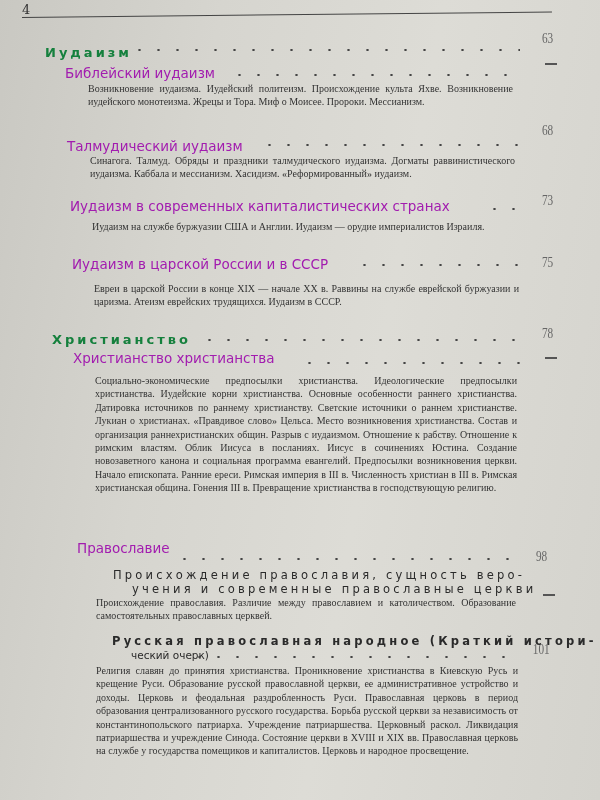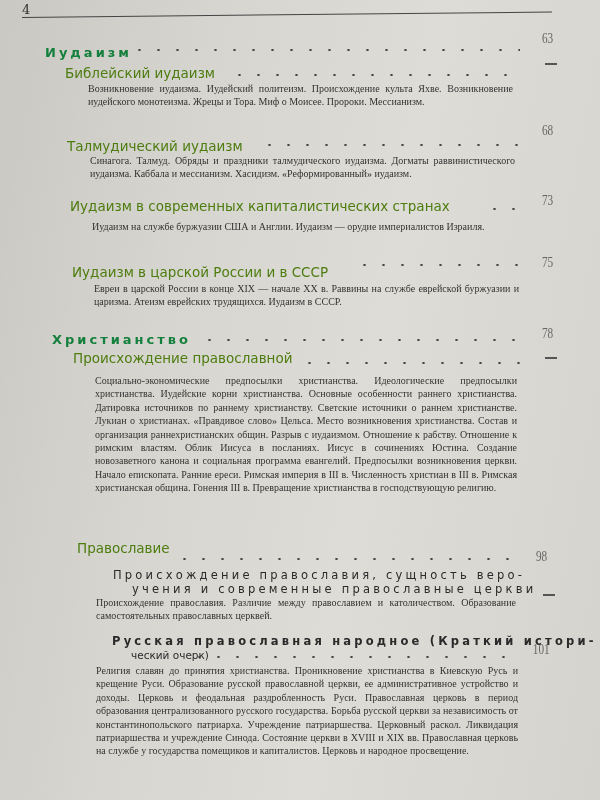--- a/index.html
+++ b/index.html
@@ -18,21 +18,21 @@
     position: absolute; left: 22px; top: 17px; width: 530px; height: 1px;
     background: #444; transform: rotate(-0.6deg); transform-origin: left;
   }
   .toc { position: absolute; left: 0; top: 0; width: 600px; }
   .entry { position: absolute; white-space: nowrap; }
   .sec-title {
     font-family: "DejaVu Sans", sans-serif; font-weight: bold;
     font-size: 13px; letter-spacing: 3px; color: #15803d;
   }
   .sub-title {
-    font-family: "DejaVu Sans", sans-serif; font-size: 13.5px; color: #4d7c0f;
+    font-family: "DejaVu Sans", sans-serif; font-size: 13.5px; color: #a21caf;
   }
   .spaced-title {
     font-family: "DejaVu Sans", sans-serif; font-size: 11.5px; letter-spacing: 3.2px;
     color: #2a2a2a; line-height: 14px; margin-left: 36px;
   }
   .desc {
     position: absolute; font-family: Liberation Serif, serif;
     font-size: 10px; line-height: 13.4px; color: #333; text-align: justify;
   }
   .dots {
@@ -68,30 +68,30 @@
   <div class="entry sub-title" style="left:67px; top:138px;text-align:right;">Талмудический иудаизм</div>
   <div class="dots" style="left:260px; top:140px; width:260px;"></div>
   <div class="pnum" style="left:540px; top:122px;">68</div>
   <div class="desc" style="left:90px; top:154px; width:425px;">Синагога. Талмуд. Обряды и праздники талмудического иудаизма. Догматы раввинистического иудаизма. Каббала и мессианизм. Хасидизм. «Реформированный» иудаизм.</div>
 
   <div class="entry sub-title" style="left:70px; top:198px;">Иудаизм в современных капиталистических странах</div>
   <div class="dots" style="left:485px; top:204px; width:35px;"></div>
   <div class="pnum" style="left:540px; top:192px;">73</div>
   <div class="desc" style="left:92px; top:220px; width:425px;">Иудаизм на службе буржуазии США и Англии. Иудаизм — орудие империалистов Израиля.</div>
 
-  <div class="entry sub-title" style="left:72px; top:264px;text-align:center;">Иудаизм в царской России и в СССР</div>
+  <div class="entry sub-title" style="left:72px; top:256px;text-align:center;">Иудаизм в царской России и в СССР</div>
   <div class="dots" style="left:355px; top:260px; width:165px;"></div>
   <div class="pnum" style="left:540px; top:254px;">75</div>
   <div class="desc" style="left:94px; top:282px; width:425px;">Евреи в царской России в конце XIX — начале XX в. Раввины на службе еврейской буржуазии и царизма. Атеизм еврейских трудящихся. Иудаизм в СССР.</div>
 
   <div class="entry sec-title" style="left:52px; top:332px;">Христианство</div>
   <div class="dots" style="left:200px; top:335px; width:320px;"></div>
   <div class="pnum" style="left:540px; top:325px;">78</div>
 
-  <div class="entry sub-title" style="left:73px; top:350px;">Происхождение православной</div>
+  <div class="entry sub-title" style="left:73px; top:350px;">Христианство христианства</div>
   <div class="dots" style="left:300px; top:358px; width:220px;"></div>
   <div class="dash" style="left:545px; top:357px;"></div>
   <div class="desc" style="left:95px; top:374px; width:422px;">Социально-экономические предпосылки христианства. Идеологические предпосылки христианства. Иудейские корни христианства. Основные особенности раннего христианства. Датировка источников по раннему христианству. Светские источники о раннем христианстве. Лукиан о христианах. «Правдивое слово» Цельса. Место возникновения христианства. Состав и организация раннехристианских общин. Разрыв с иудаизмом. Отношение к рабству. Отношение к римским властям. Облик Иисуса в посланиях. Иисус в сочинениях Юстина. Создание новозаветного канона и социальная программа евангелий. Предпосылки возникновения церкви. Начало епископата. Ранние ереси. Римская империя в III в. Численность христиан в III в. Римская христианская община. Гонения III в. Превращение христианства в господствующую религию.</div>
 
   <div class="entry sub-title" style="left:77px; top:540px;">Православие</div>
   <div class="dots" style="left:175px; top:554px; width:340px;"></div>
   <div class="pnum" style="left:534px; top:548px;">98</div>
 
   <div class="entry spaced-title" style="left:77px; top:568px;">Происхождение православия, сущность веро-</div>
   <div class="entry spaced-title" style="left:96px; top:582px;">учения и современные православные церкви</div>

